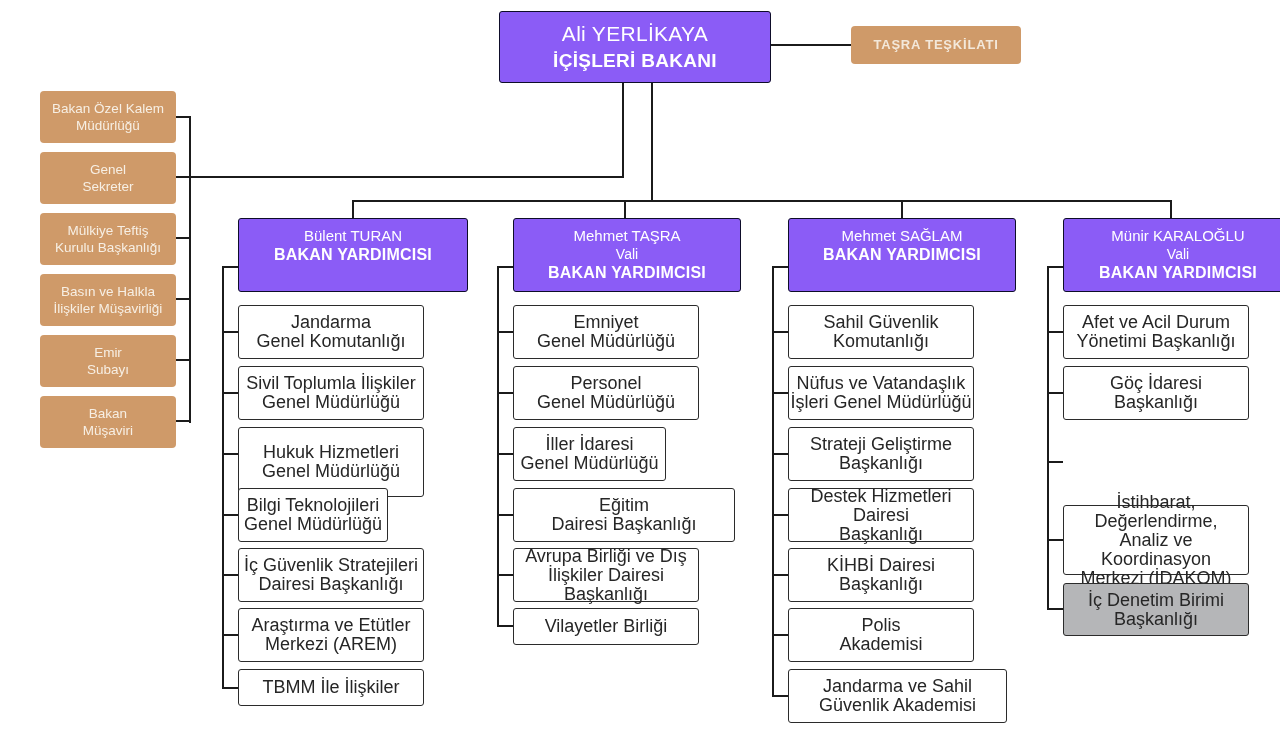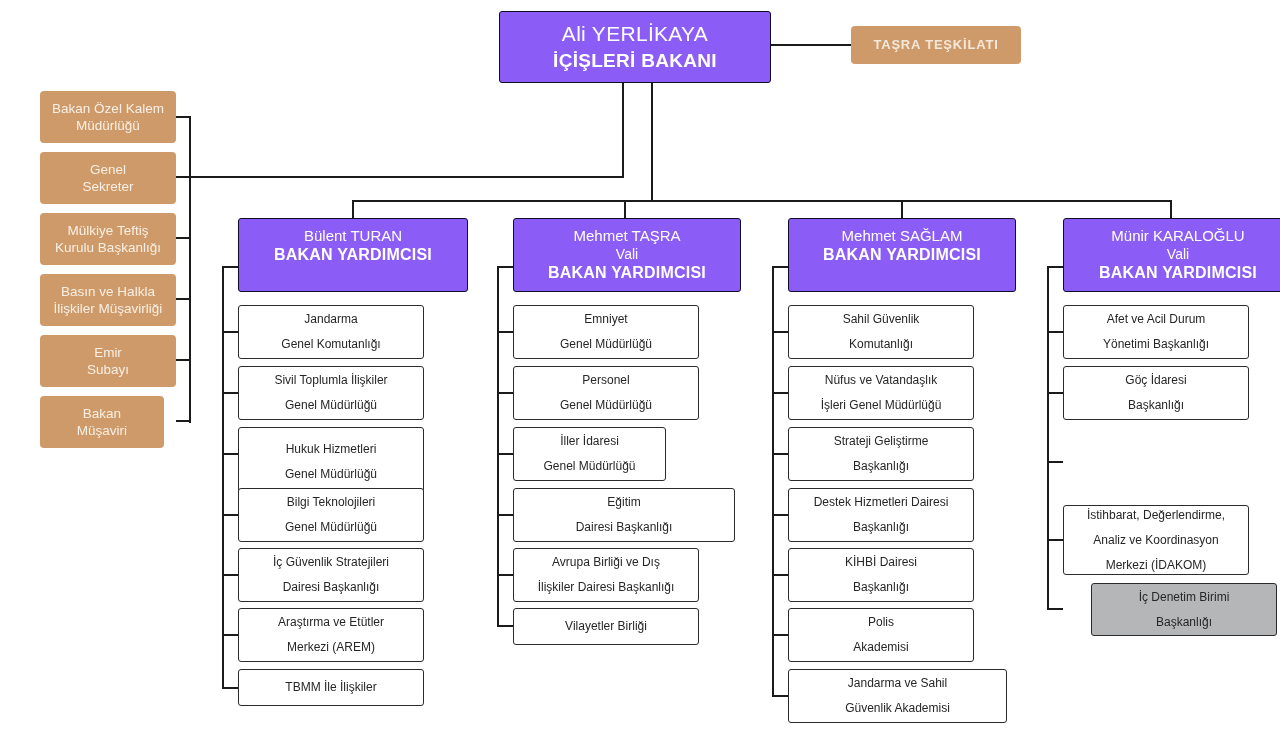--- a/index.html
+++ b/index.html
@@ -20,23 +20,23 @@
     background:#cf9a69;color:#f7efe4;border-radius:4px;
     font-size:13.5px;line-height:17.5px;
   }
   .tasra{font-size:13px;letter-spacing:.8px;font-weight:600;color:#f3e8da;}
   .hdr{justify-content:flex-start;padding-top:7px;}
   .hdr .nm{font-size:15px;line-height:19px;}
   .hdr .rk{font-size:14px;line-height:18px;}
   .hdr .tl{font-size:16px;font-weight:700;line-height:19px;letter-spacing:.2px;}
   .unit{
     background:#ffffff;border:1.5px solid #2b2b2b;border-radius:3px;
-    color:#262626;font-size:12px;line-height:25px;
+    color:#262626;font-size:18px;line-height:19px;
   }
-  .unit.gray{background:#b5b6b8;margin-left:28px;}
+  .unit.gray{background:#b5b6b8;}
   .ln{position:absolute;background:#1b1b1b;}
 </style>
 </head>
 <body>
 
 <div class="stage">
 
   <div class="ln" style="left:771px;top:44px;width:80px;height:2px"></div>
   <div class="ln" style="left:622px;top:83px;width:2px;height:95px"></div>
   <div class="ln" style="left:189px;top:176px;width:435px;height:2px"></div>
@@ -101,34 +101,34 @@
   <div class="box orange" style="left:40px;top:91px;width:136px;height:52px">Bakan Özel Kalem
 Müdürlüğü</div>
   <div class="box orange" style="left:40px;top:152px;width:136px;height:52px">Genel
 Sekreter</div>
   <div class="box orange" style="left:40px;top:213px;width:136px;height:52px">Mülkiye Teftiş
 Kurulu Başkanlığı</div>
   <div class="box orange" style="left:40px;top:274px;width:136px;height:52px">Basın ve Halkla
 İlişkiler Müşavirliği</div>
   <div class="box orange" style="left:40px;top:335px;width:136px;height:52px">Emir
 Subayı</div>
-  <div class="box orange" style="left:40px;top:396px;width:124px;height:52px">Bakan
+  <div class="box orange" style="left:40px;top:396px;width:136px;height:52px">Bakan
 Müşaviri</div>
 
   <div class="box navy hdr" style="left:238px;top:218px;width:230px;height:74px">
     <div class="nm">Bülent TURAN</div>
     <div class="tl">BAKAN YARDIMCISI</div>
   </div>
   <div class="box unit" style="left:238px;top:305px;width:186px;height:54px">Jandarma
 Genel Komutanlığı</div>
   <div class="box unit" style="left:238px;top:366px;width:186px;height:54px">Sivil Toplumla İlişkiler
 Genel Müdürlüğü</div>
   <div class="box unit" style="left:238px;top:427px;width:186px;height:70px">Hukuk Hizmetleri
 Genel Müdürlüğü</div>
-  <div class="box unit" style="left:238px;top:488px;width:186px;height:54px">Bilgi Teknolojileri
+  <div class="box unit" style="left:238px;top:488px;width:150px;height:54px">Bilgi Teknolojileri
 Genel Müdürlüğü</div>
   <div class="box unit" style="left:238px;top:548px;width:186px;height:54px">İç Güvenlik Stratejileri
 Dairesi Başkanlığı</div>
   <div class="box unit" style="left:238px;top:608px;width:186px;height:54px">Araştırma ve Etütler
 Merkezi (AREM)</div>
   <div class="box unit" style="left:238px;top:669px;width:186px;height:37px">TBMM İle İlişkiler</div>
 
   <div class="box navy hdr" style="left:513px;top:218px;width:228px;height:74px">
     <div class="nm">Mehmet TAŞRA</div>
     <div class="rk">Vali</div>

